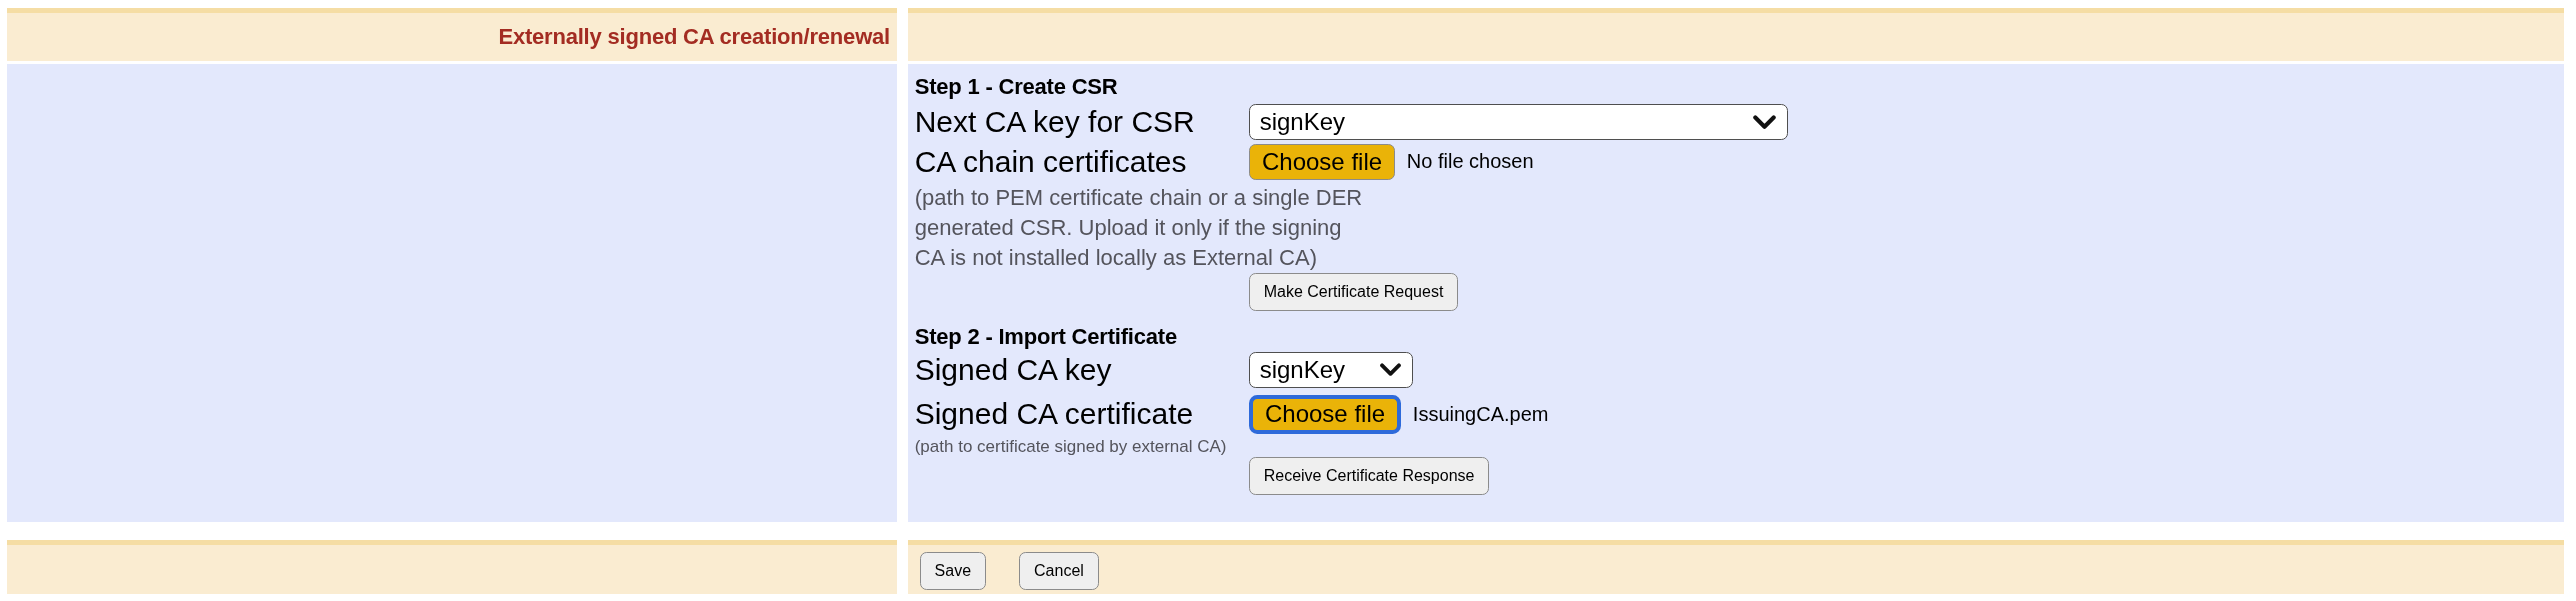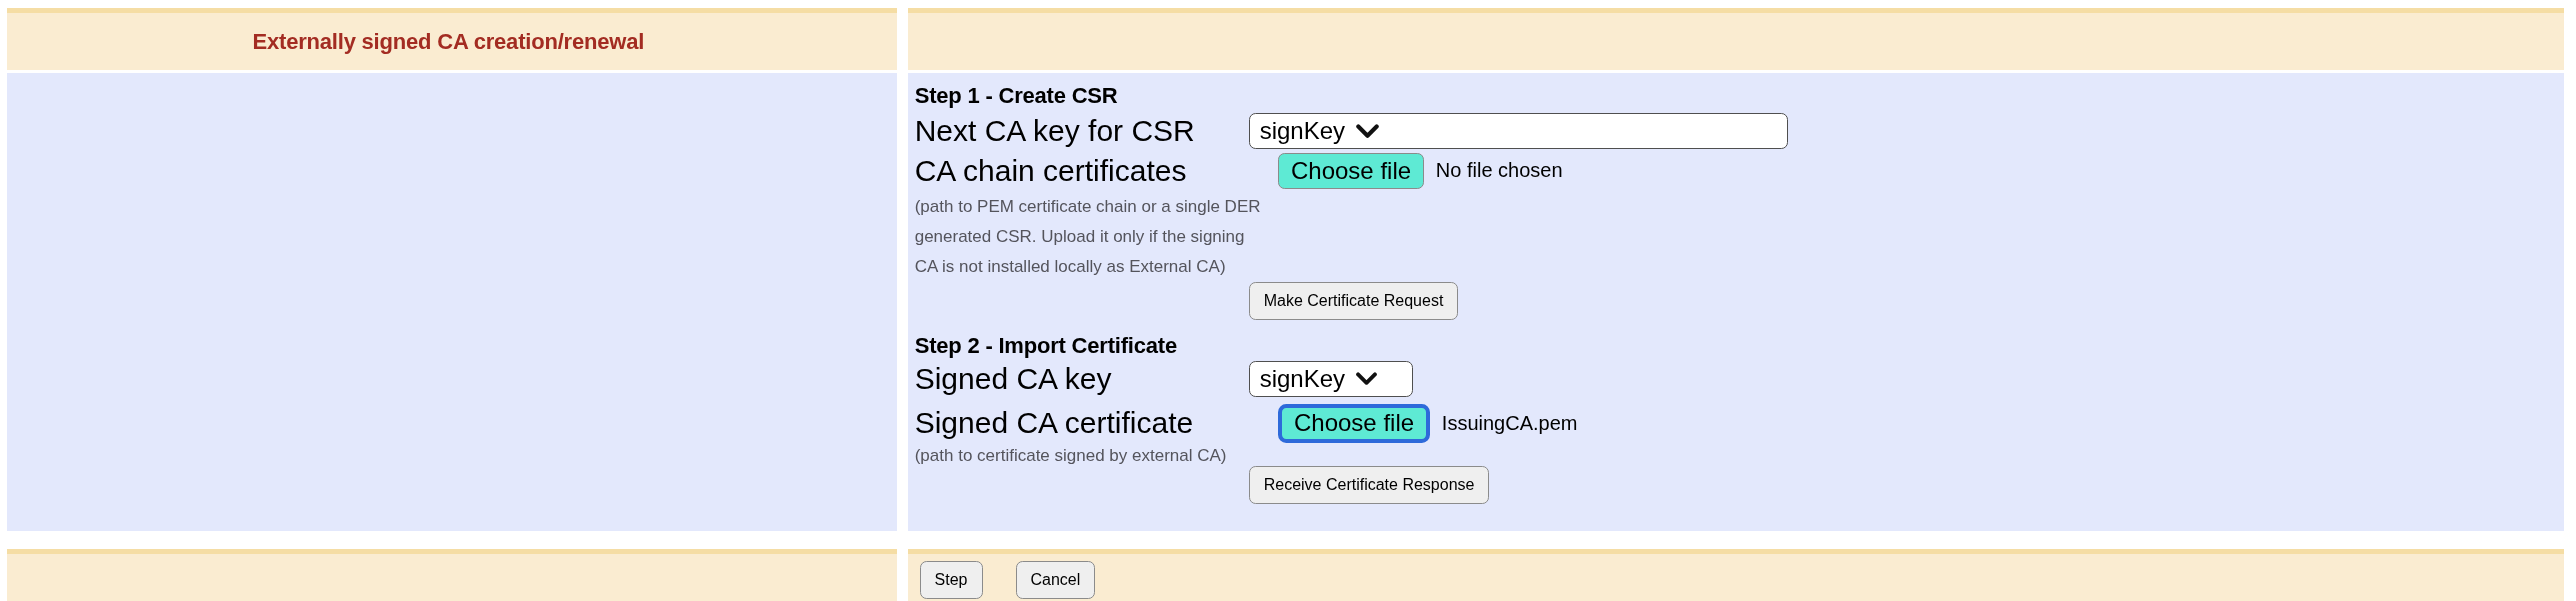--- a/index.html
+++ b/index.html
@@ -14,21 +14,21 @@
   .ca-table{position:absolute;left:6.6px;top:8.2px;width:2558px;}
   .trow{display:flex;column-gap:11.5px;}
   .cell{box-sizing:border-box;flex:none;}
   .col-l{width:890px;}
   .col-r{width:1656px;}
   .tan{background:var(--row-tan-bg,#faecd1);border-top:5px solid var(--row-tan-border,#f5dda4);}
   .lav{background:var(--row-lavender-bg,#e3e8fc);}
 
   
   .row-header{margin-bottom:3.3px;}
-  .row-header .cell{height:62px;justify-content:center;}
+  .row-header .cell{height:53px;}
   .header-label-cell{display:flex;align-items:center;justify-content:flex-end;padding-right:6.6px;}
   .page-title{
     color:var(--heading-red,#a32c22);
     font-weight:bold;font-size:22px;letter-spacing:-0.2px;white-space:nowrap;
   }
 
   
   .row-main{margin-bottom:18px;}
   .row-main .cell{height:458px;}
   .form-cell{padding:10px 20px 0 6.6px;}
@@ -37,41 +37,41 @@
   .step-heading.second{margin-top:13px;}
 
   .frow{display:flex;align-items:center;margin-top:5px;}
   .frow.tight{margin-top:3.3px;}
   .frow.roomy{margin-top:6.6px;}
   .flabel{width:334px;flex:none;font-size:30px;line-height:26px;}
 
   .select-box{
     box-sizing:border-box;height:36px;background:#fff;
     border:1.6px solid #4f4f4f;border-radius:6.6px;
-    display:flex;align-items:center;justify-content:flex-start;
+    display:flex;align-items:center;justify-content:space-between;
     padding:0 10px 0 10px;font-size:24px;cursor:default;
   }
   .select-wide{width:539px;}
   .select-narrow{width:164px;}
   .chevron{flex:none;margin-left:10px;display:block;}
 
   .file-btn{
-    box-sizing:border-box;height:36px;background:#5eead4;
+    box-sizing:border-box;height:36px;background:#eab308;
     border:1.6px solid #8b8b8b;border-radius:6.6px;
     display:inline-flex;align-items:center;padding:0 12.3px;
-    font-size:24px;white-space:nowrap;margin-left:29px;
+    font-size:24px;white-space:nowrap;
   }
   .file-btn.focused{
     border:4.1px solid var(--focus-ring,#2e6ada);border-radius:8.2px;height:39px;
   }
   .file-status{font-size:20px;margin-left:11.5px;white-space:nowrap;}
 
   .help-text{
     margin-top:3.3px;max-width:329px;
-    font-size:17px;line-height:30px;color:var(--help-gray,#54545c);
+    font-size:22px;line-height:30px;color:var(--help-gray,#54545c);
   }
   .help-line{white-space:nowrap;}
   .help-single{margin-top:3.3px;font-size:17px;line-height:20px;color:var(--help-gray,#54545c);white-space:nowrap;}
 
   .action-row{display:flex;margin-top:0;}
   .action-indent{width:334px;flex:none;}
 
   .push-btn{
     box-sizing:border-box;height:38px;background:#efefef;
     border:1.6px solid #8b8b8b;border-radius:6.6px;
@@ -154,19 +154,19 @@
         <span class="action-indent"></span>
         <button class="push-btn">Receive Certificate Response</button>
       </div>
 
     </div>
   </div>
 
   <div class="trow row-footer">
     <div class="cell col-l tan"></div>
     <div class="cell col-r tan footer-buttons-cell">
-      <button class="push-btn">Step</button>
+      <button class="push-btn">Save</button>
       <button class="push-btn">Cancel</button>
     </div>
   </div>
 
 </div>
 
 
 </body></html>

